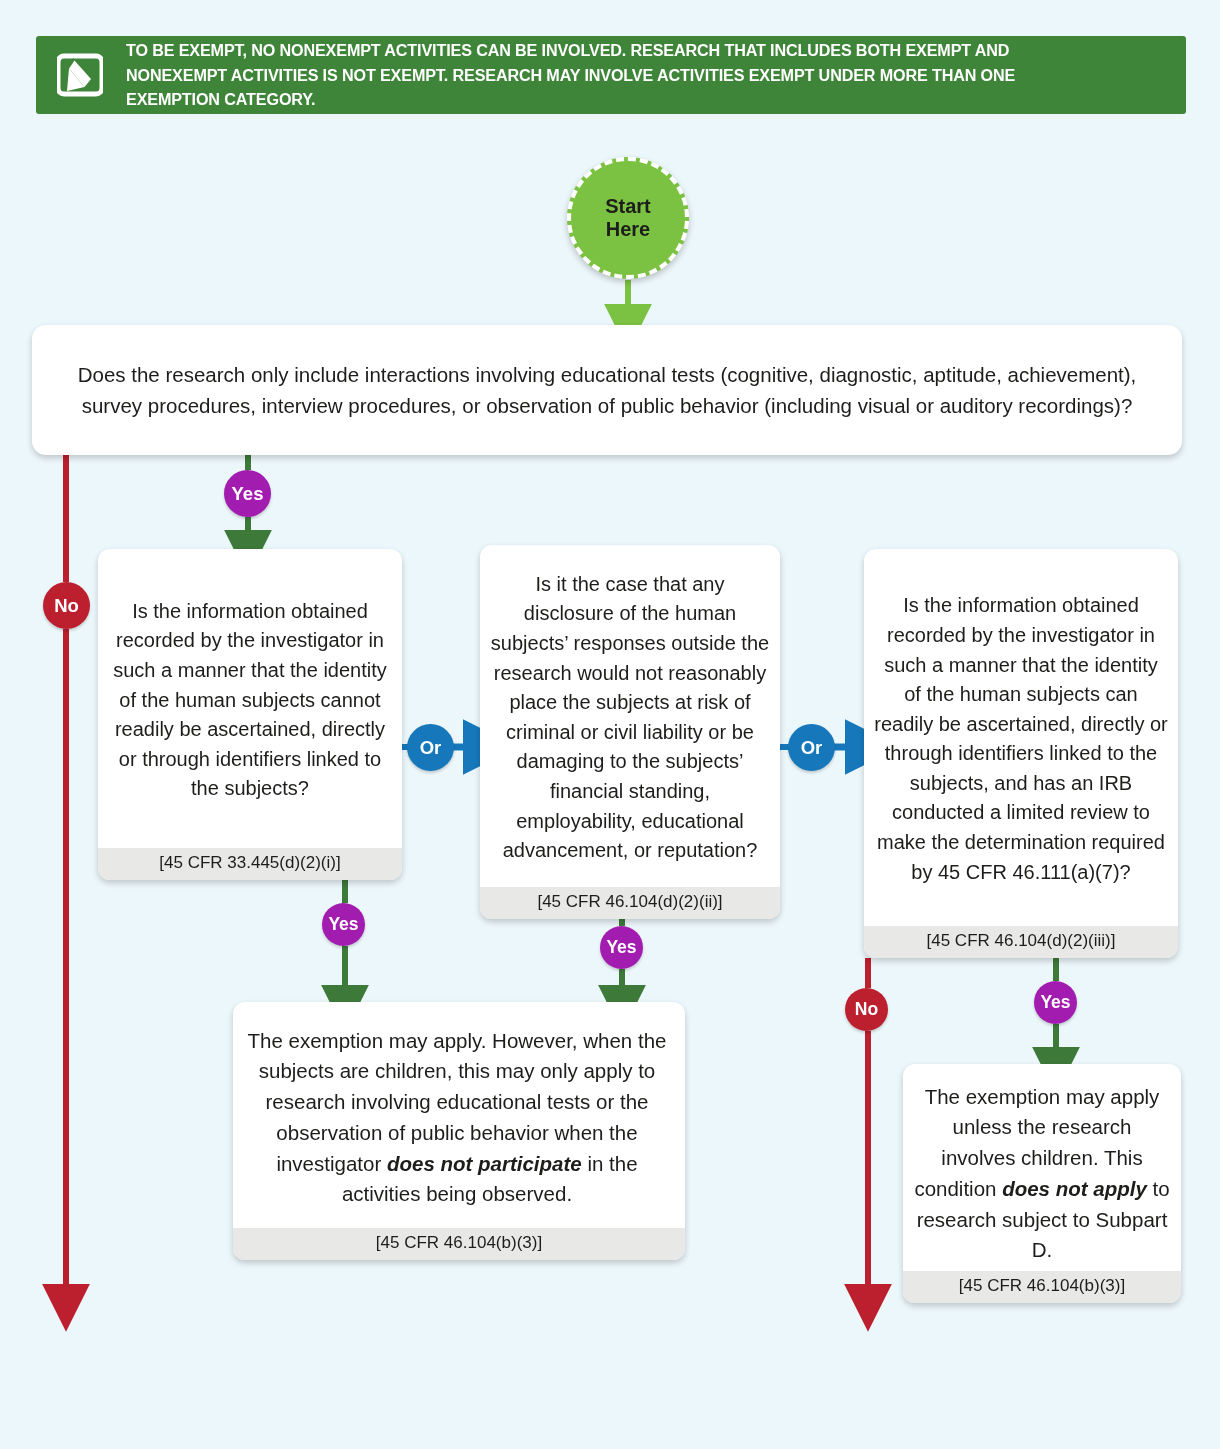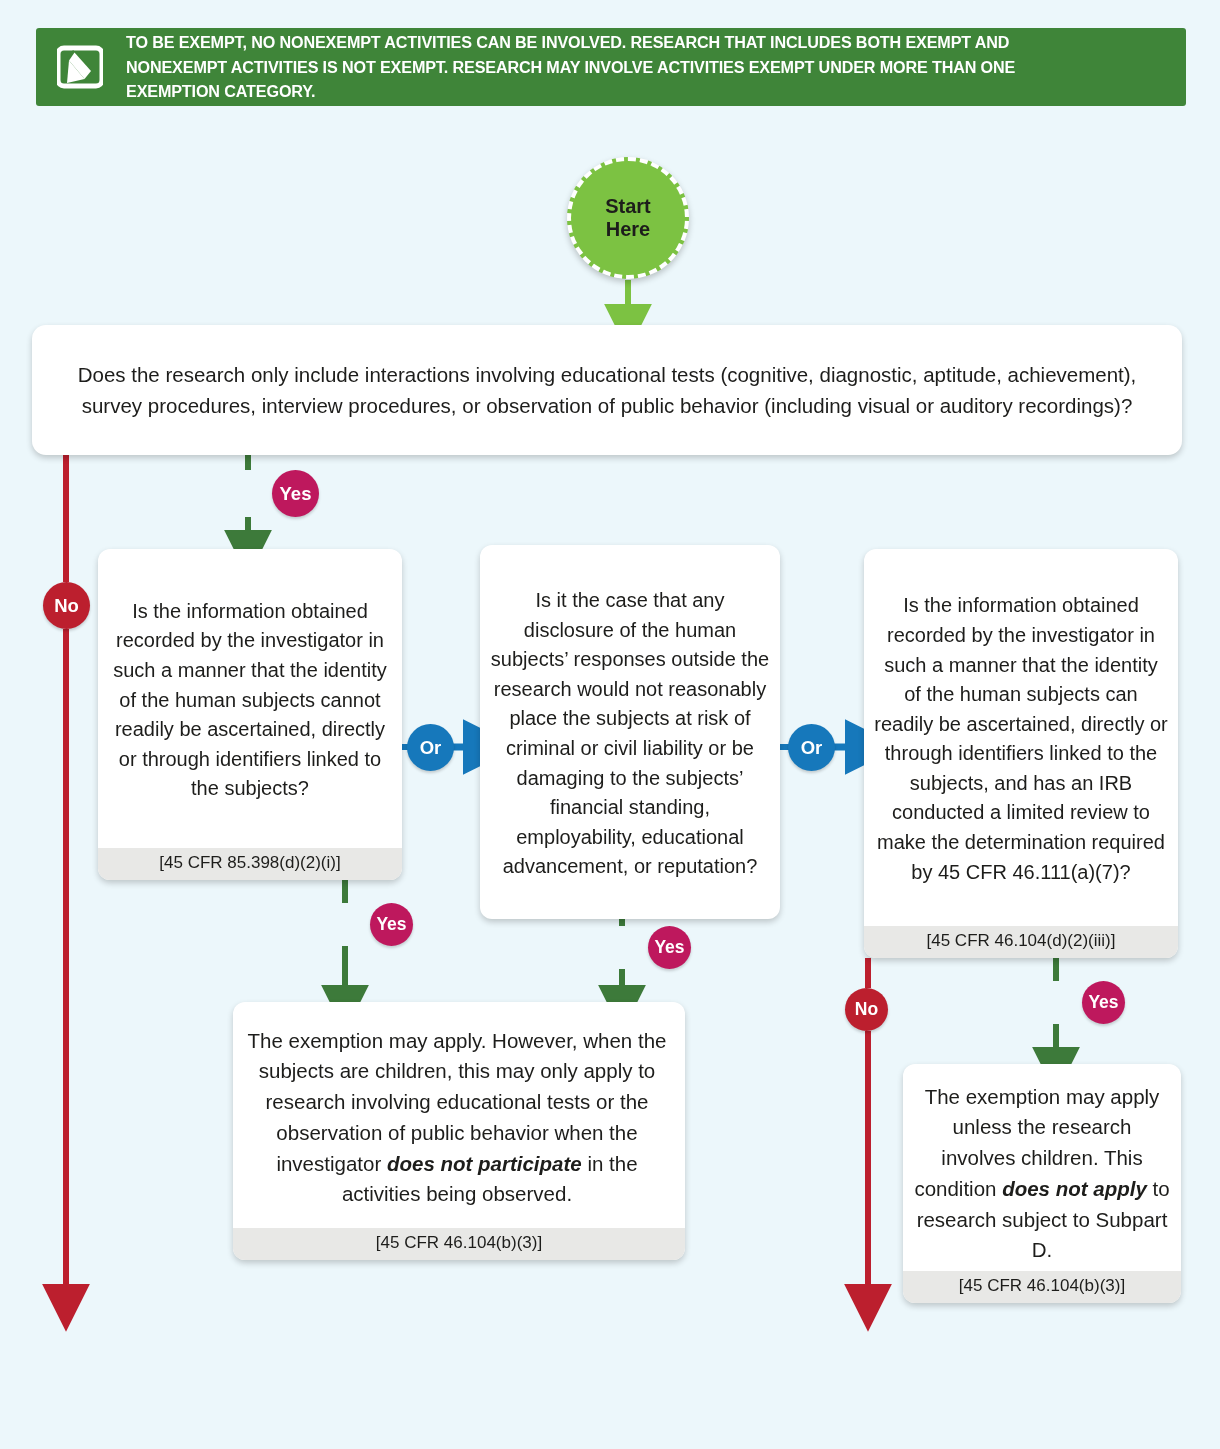--- a/index.html
+++ b/index.html
@@ -24,21 +24,21 @@
     position: absolute;
     left: 0; top: 0;
     width: 1220px; height: 1449px;
     pointer-events: none;
     z-index: 1;
   }
 
   
   .banner {
     position: absolute;
-    left: 36px; top: 28px;
+    left: 36px; top: 36px;
     width: 1150px;
     height: 78px;
     background: #3f8539;
     border-radius: 3px;
     display: flex;
     align-items: center;
     box-sizing: border-box;
     padding: 0 14px 0 18px;
     z-index: 3;
   }
@@ -168,21 +168,21 @@
     position: absolute;
     border-radius: 50%;
     display: flex;
     align-items: center;
     justify-content: center;
     color: #ffffff;
     font-weight: bold;
     z-index: 4;
     box-shadow: 0 2px 3px rgba(0,0,0,0.18);
   }
-  .badge-yes { background: #be185d; margin-left: 48px; }
+  .badge-yes { background: #a21caf; }
   .badge-no  { background: #bc1f2e; }
   .badge-or  { background: #1678bb; }
 
   .b-md { width: 47px; height: 47px; font-size: 18.5px; }
   .b-sm { width: 43px; height: 43px; font-size: 17.5px; }
 
   #yes1 { left: 224px; top: 470px; }
   #no1  { left: 43px;  top: 582px; }
   #or1  { left: 407px; top: 724px; }
   #or2  { left: 788px; top: 724px; }
@@ -275,25 +275,26 @@
     <span>Start</span>
     <span>Here</span>
   </div>
 
   <div class="node" id="q1">
     <div class="body">Does the research only include interactions involving educational tests (cognitive, diagnostic, aptitude, achievement), survey procedures, interview procedures, or observation of public behavior (including visual or auditory recordings)?</div>
   </div>
 
   <div class="node" id="q2">
     <div class="body">Is the information obtained recorded by the investigator in such a manner that the identity of the human subjects cannot readily be ascertained, directly or through identifiers linked to the subjects?</div>
-    <div class="cite">[45 CFR 85.398(d)(2)(i)]</div>
+    <div class="cite">[45 CFR 33.445(d)(2)(i)]</div>
   </div>
 
   <div class="node" id="q3">
     <div class="body">Is it the case that any disclosure of the human subjects’ responses outside the research would not reasonably place the subjects at risk of criminal or civil liability or be damaging to the subjects’ financial standing, employability, educational advancement, or reputation?</div>
+    <div class="cite">[45 CFR 46.104(d)(2)(ii)]</div>
   </div>
 
   <div class="node" id="q4">
     <div class="body">Is the information obtained recorded by the investigator in such a manner that the identity of the human subjects can readily be ascertained, directly or through identifiers linked to the subjects, and has an IRB conducted a limited review to make the determination required by 45 CFR 46.111(a)(7)?</div>
     <div class="cite">[45 CFR 46.104(d)(2)(iii)]</div>
   </div>
 
   <div class="node" id="out1">
     <div class="body">
       <div>

